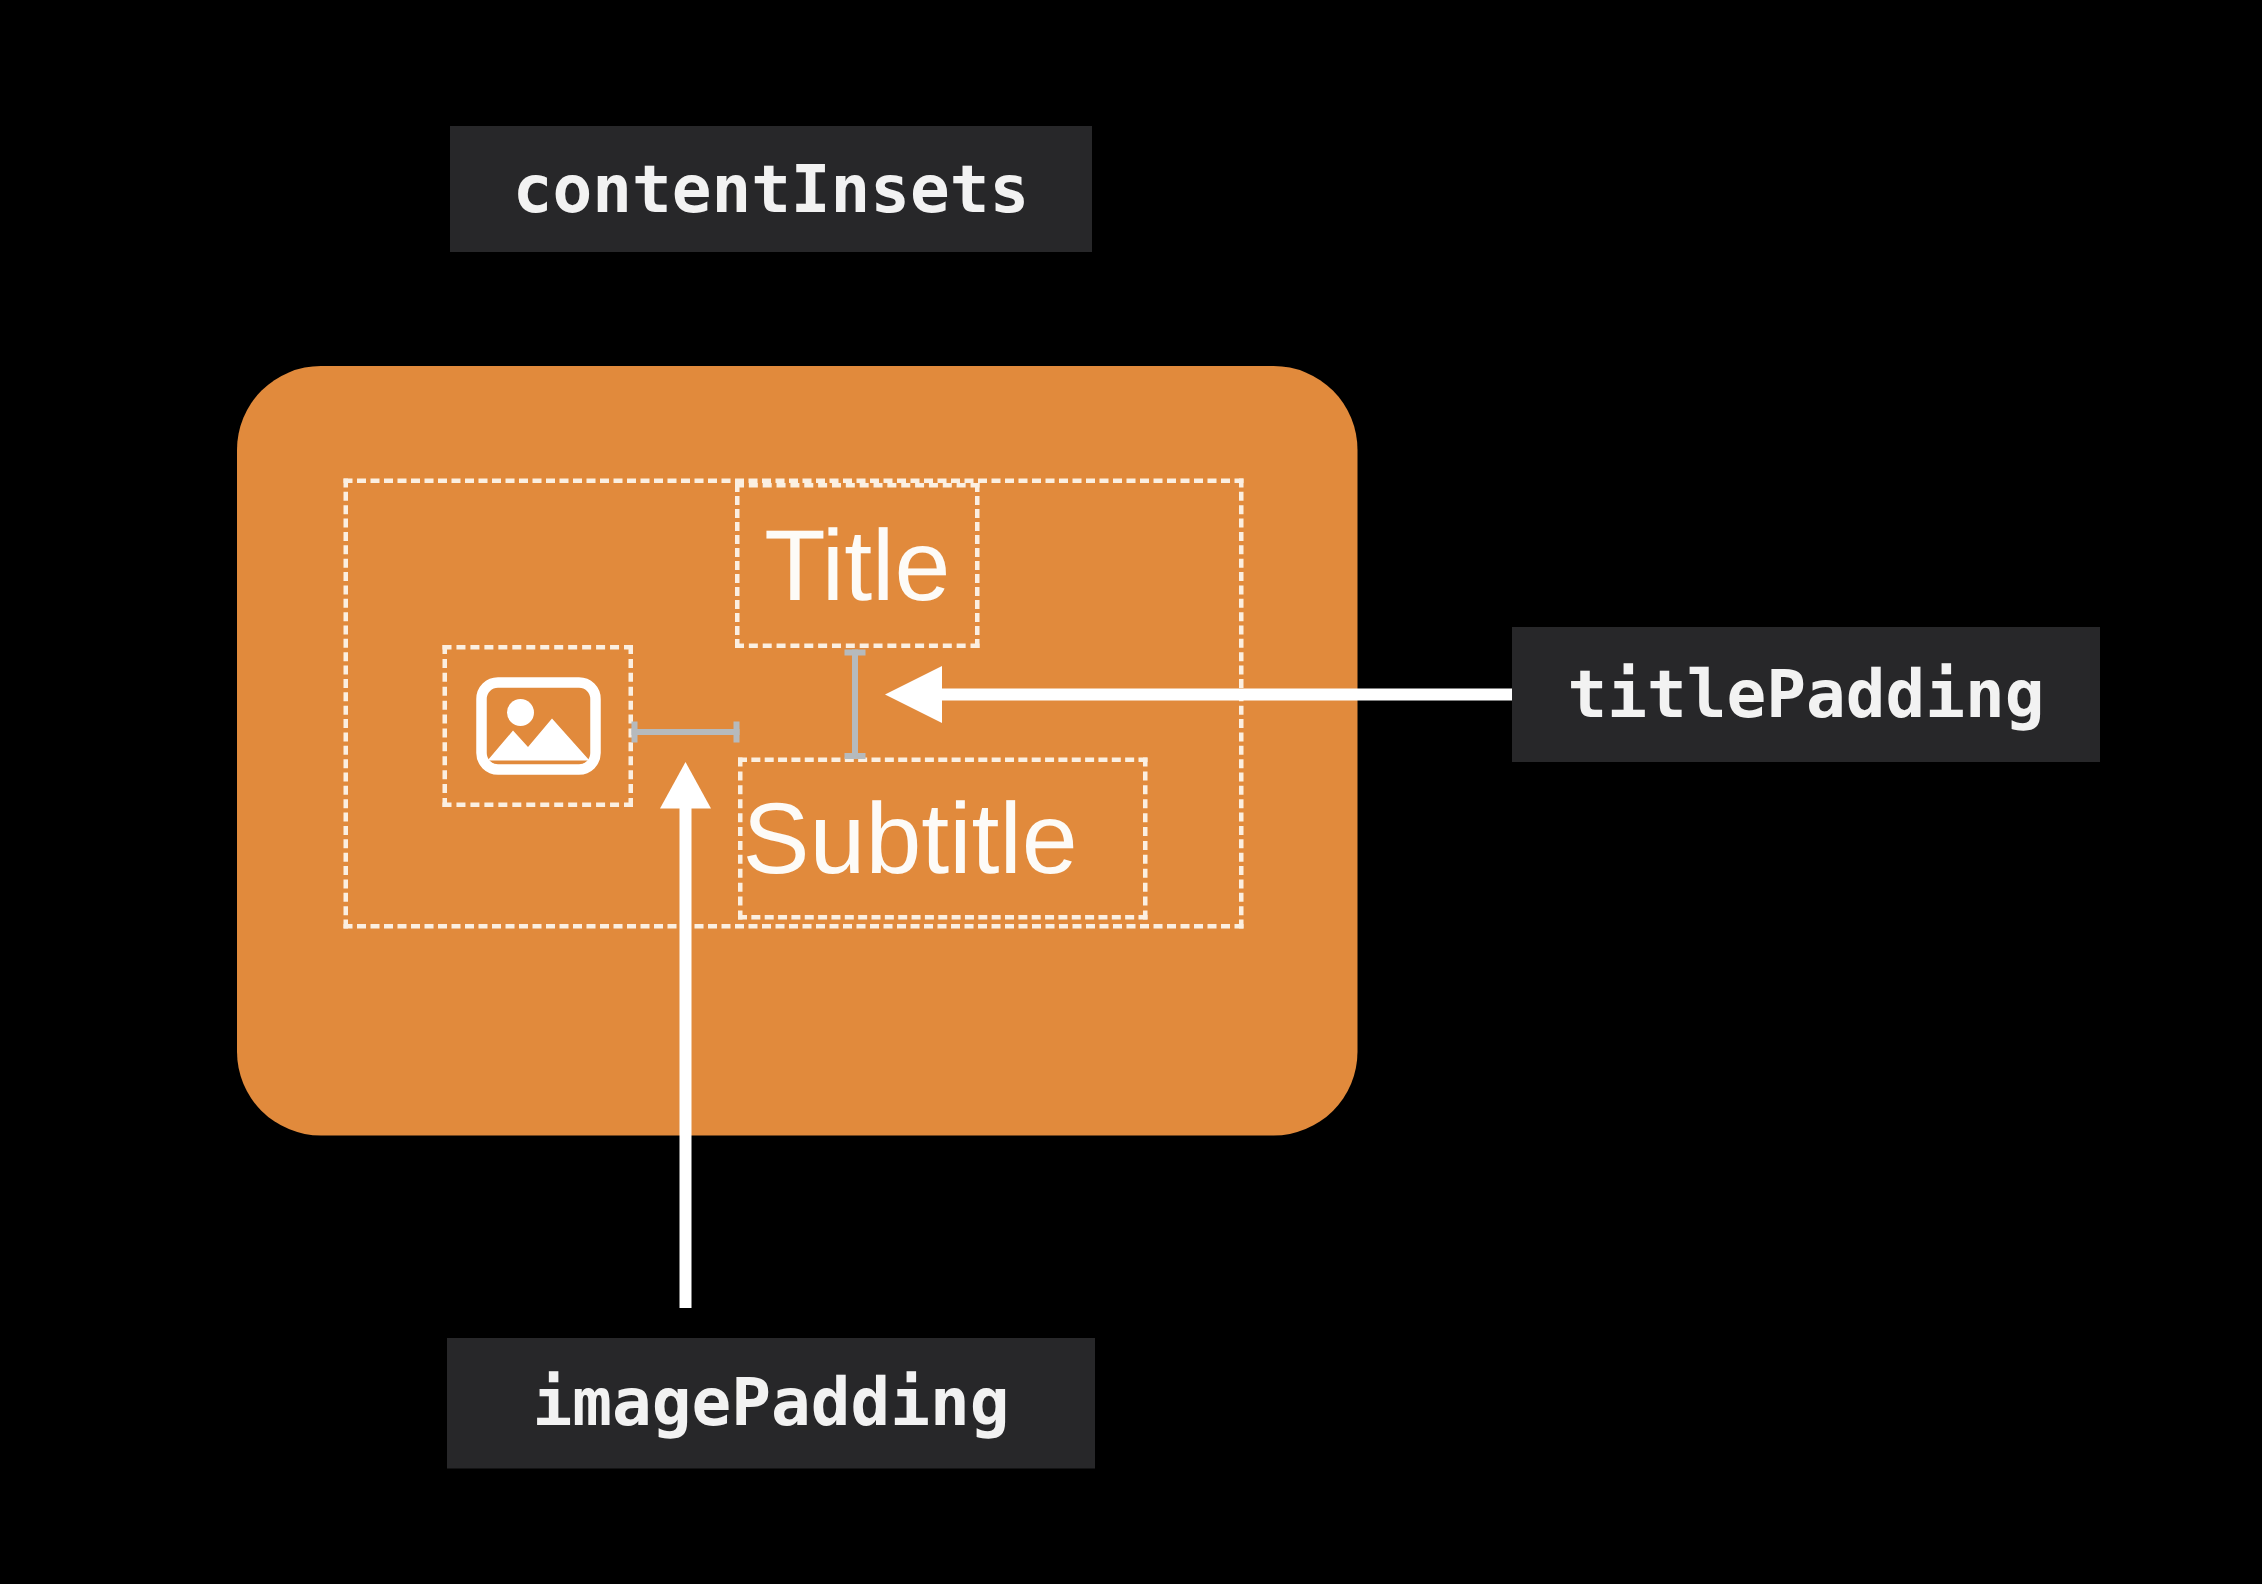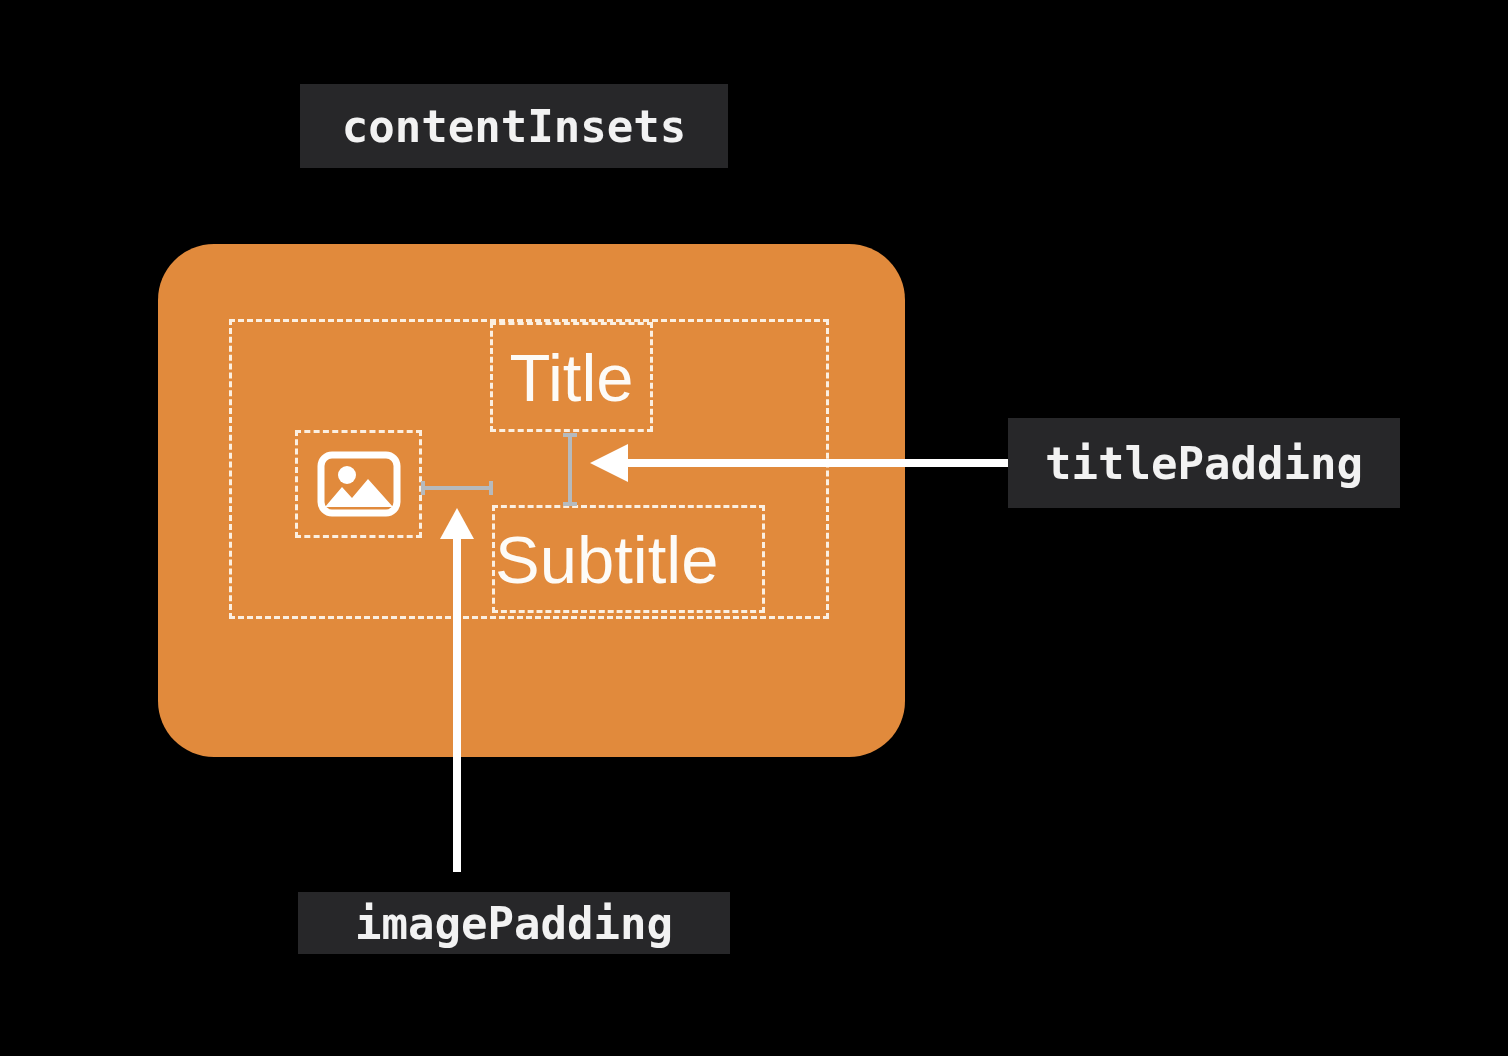--- a/index.html
+++ b/index.html
@@ -22,21 +22,21 @@
     font-family: "DejaVu Sans Mono", monospace;
     font-size: 44px;
     font-weight: 700;
     display: flex;
     align-items: center;
     justify-content: center;
     letter-spacing: 0px;
   }
   .label-content-insets { left: 300px; top: 84px;  width: 428px; height: 84px; }
   .label-title-padding  { left: 1008px; top: 418px; width: 392px; height: 90px; }
-  .label-image-padding  { left: 298px; top: 892px; width: 432px; height: 62px; }
+  .label-image-padding  { left: 298px; top: 892px; width: 432px; height: 87px; }
 
   
   .button-preview {
     position: absolute;
     left: 158px; top: 244px;
     width: 747px; height: 513px;
     background: #E18A3C;
     border-radius: 56px;
   }
 

